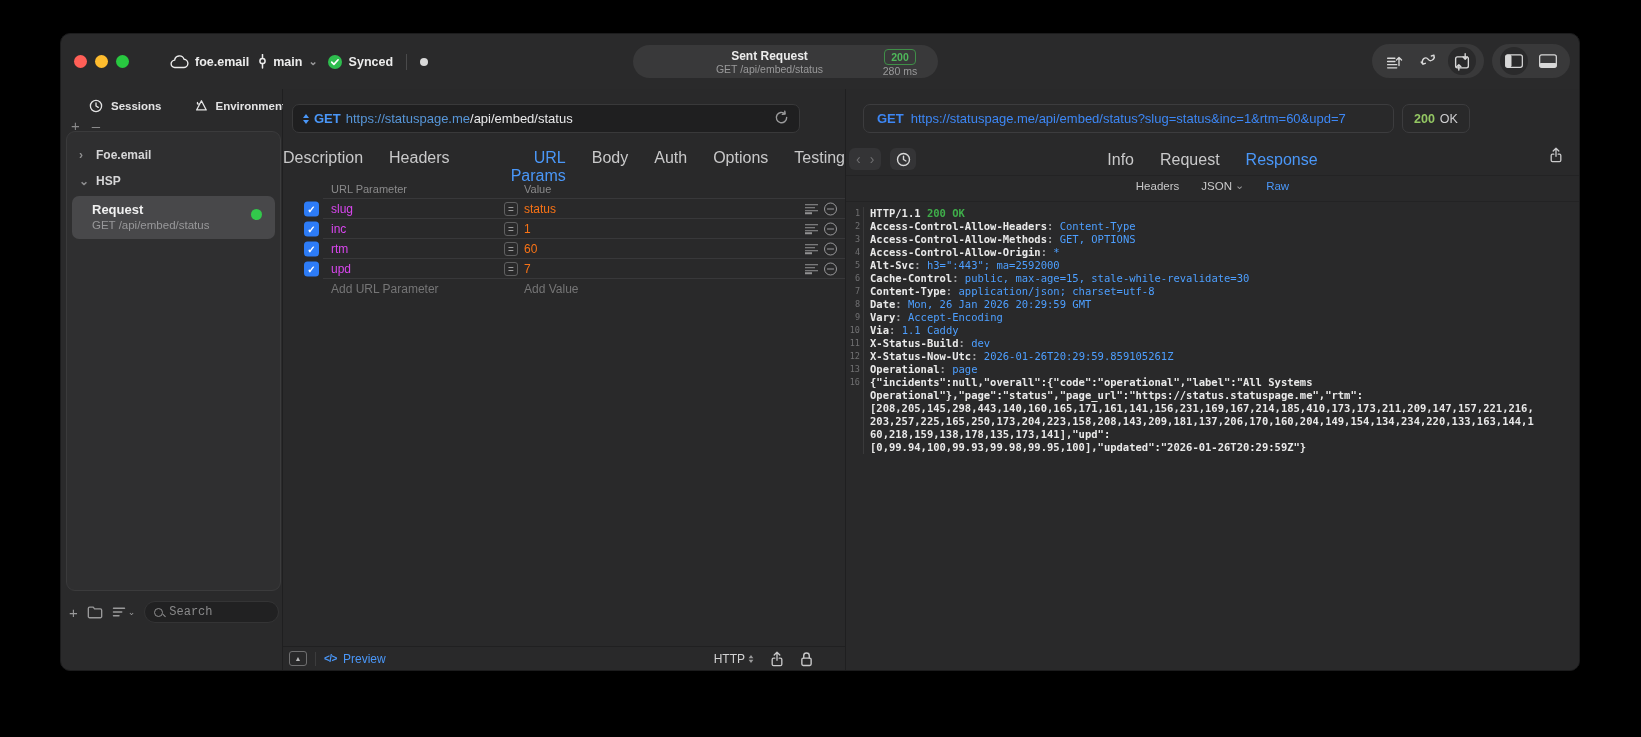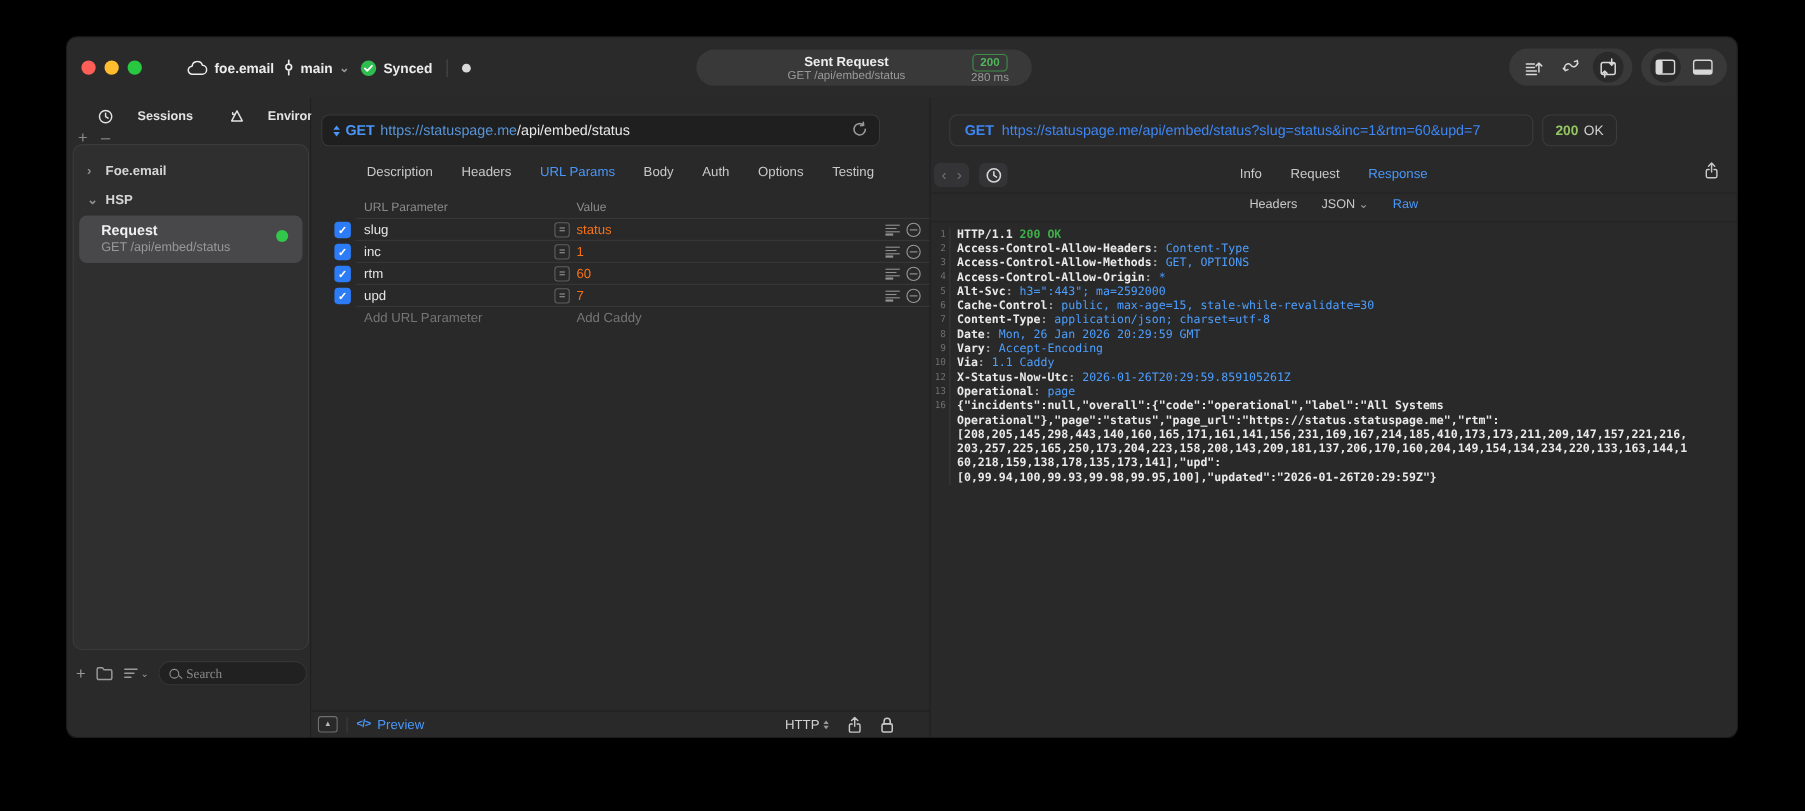--- a/index.html
+++ b/index.html
@@ -37,62 +37,62 @@
   .tb-btn svg { display:block; }
 
   
   .main { position:absolute; top:55px; left:0; right:0; bottom:0; display:flex; }
   .sidebar { width:222px; position:relative; border-right:1px solid #1f1f20; }
   .midpane { width:563px; position:relative; border-right:1px solid #1f1f20; background:#29292a; }
   .rightpane { flex:1; position:relative; background:#29292a; }
 
   
   .sb-tabs { position:absolute; top:10px; left:28px; display:flex; gap:32px; }
-  .sb-tab { display:flex; align-items:center; gap:22px; font-size:11.5px; font-weight:bold; color:#e3e3e4; }
+  .sb-tab { display:flex; align-items:center; gap:8px; font-size:11.5px; font-weight:bold; color:#e3e3e4; }
   .sb-pm { position:absolute; top:30px; left:10px; display:flex; gap:12px; color:#8a8a8b; font-size:15px; }
   .sb-pm span { cursor:default; line-height:14px; }
   .sb-panel { position:absolute; top:42px; left:5px; right:1px; height:460px;
       background:#2f2f30; border:1px solid #3b3b3c; border-radius:9px; padding-top:10px; }
   .tree-item { display:flex; align-items:center; gap:8px; padding:6px 12px; font-size:12px; font-weight:bold; color:#d6d6d7; }
   .tree-chev { color:#8f8f90; font-size:12px; width:9px; display:inline-block; }
   .req-item { margin:2px 5px; background:#48484a; border-radius:7px; padding:6px 12px 7px 20px; position:relative; }
   .req-title { font-size:13px; font-weight:bold; color:#f0f0f0; line-height:16px; }
   .req-sub { font-size:11.5px; color:#98989a; line-height:14px; }
   .req-dot { position:absolute; right:13px; top:13px; width:11px; height:11px; border-radius:50%; background:#32c84b; }
   .sb-bottom { position:absolute; top:512px; left:8px; right:3px; display:flex; align-items:center; gap:9px; color:#9a9a9b; }
   .sb-plus { font-size:15px; color:#9a9a9b; }
   .sb-search { flex:1; height:22px; background:#212122; border:1px solid #343435; border-radius:11px;
       display:flex; align-items:center; padding:0 9px; gap:6px; }
   .sb-search input { background:transparent; border:none; outline:none; color:#d0d0d0; font-size:12px; width:100%;
-      font-family:Liberation Serif, serif; }
+      font-family:Liberation Mono, monospace; }
   .sb-search input::placeholder { color:#8a8a8b; }
   .mag { width:9px; height:9px; border:1.4px solid #8f8f90; border-radius:50%; position:relative; flex:none; }
   .mag::after { content:''; position:absolute; width:4px; height:1.4px; background:#8f8f90;
       transform:rotate(45deg); right:-4px; bottom:-1px; }
 
   
   .url-bar { position:absolute; top:15px; left:9px; width:508px; height:29px; background:#1f1f20;
       border:1px solid #39393a; border-radius:7px; display:flex; align-items:center; padding:0 10px; gap:5px; font-size:13px; }
   .updown { display:inline-flex; flex-direction:column; gap:2px; }
   .updown i { width:0; height:0; border-left:3.5px solid transparent; border-right:3.5px solid transparent; }
   .updown .u { border-bottom:4px solid #4a97f8; }
   .updown .d { border-top:4px solid #4a97f8; }
   .m-get { color:#4a97f8; font-weight:bold; }
   .u-host { color:#5796d8; }
   .u-path { color:#e9e9ea; }
   .u-refresh { margin-left:auto; color:#9a9a9b; }
   .mid-tabs { position:absolute; top:60px; left:0; width:100%; display:flex; justify-content:center; gap:26px; }
-  .tab { font-size:12px; color:#c9c9ca; cursor:default; }
+  .tab { font-size:16px; color:#c9c9ca; cursor:default;text-align:right; }
   .tab.active { color:#4a97f8; }
 
   .param-table { position:absolute; top:90px; left:0; right:0; }
   .p-row { height:20px; position:relative; font-size:12px; }
   .p-row.rule::after { content:''; position:absolute; left:40px; right:0; bottom:0; border-bottom:1px solid #38383a; }
   .p-head { color:#8a8a8b; font-size:11px; }
-  .col-name { position:absolute; left:48px; top:50%; transform:translateY(-50%); color:#e5e5e5; }
+  .col-name { position:absolute; left:48px; top:50%; transform:translateY(-50%); color:#d946ef; }
   .col-val  { position:absolute; left:241px; top:50%; transform:translateY(-50%); color:#f97316; }
   .p-head .col-name, .p-head .col-val { color:#8a8a8b; }
   .p-add .col-name, .p-add .col-val { color:#757576; }
   .p-check { position:absolute; left:21px; top:50%; transform:translateY(-50%); width:15px; height:15px;
       background:#2d7cf7; border-radius:3.5px; color:#fff; font-size:10px; font-weight:bold;
       display:flex; align-items:center; justify-content:center; }
   .eq-box { position:absolute; left:221px; top:50%; transform:translateY(-50%); width:14px; height:14px;
       border:1px solid #5f5f60; border-radius:3px; color:#9a9a9b; font-size:10px;
       display:flex; align-items:center; justify-content:center; }
   .row-ham { position:absolute; right:27px; top:50%; transform:translateY(-50%); display:flex; flex-direction:column; gap:1.6px; }
@@ -367,21 +367,21 @@
                 <b style="width: 13px;"></b>
                 <b style="width: 10px;"></b>
                 <b style="width: 13px;"></b>
                 <b style="width: 7px;"></b>
               </span>
               <span class="row-minus"></span>
             </div>
           </div>
         <div class="p-row p-add">
           <span class="col-name">Add URL Parameter</span>
-          <span class="col-val">Add Caddy</span>
+          <span class="col-val">Add Value</span>
         </div>
       </div>
 
       <div class="mid-footer">
         <span class="pf-btn">
             <span>▲</span>
           </span>
         <span class="pf-sep"></span>
         <span class="pf-preview">
           <span class="pf-code">&lt;/&gt;</span>
@@ -485,20 +485,24 @@
           </div>
           <div class="r-line">
             <span class="r-num">9</span>
             <span class="r-text"><span class="k">Vary</span><span class="c">:</span> <span class="v">Accept-Encoding</span></span>
           </div>
           <div class="r-line">
             <span class="r-num">10</span>
             <span class="r-text"><span class="k">Via</span><span class="c">:</span> <span class="v">1.1 Caddy</span></span>
           </div>
           <div class="r-line">
+            <span class="r-num">11</span>
+            <span class="r-text"><span class="k">X-Status-Build</span><span class="c">:</span> <span class="v">dev</span></span>
+          </div>
+          <div class="r-line">
             <span class="r-num">12</span>
             <span class="r-text"><span class="k">X-Status-Now-Utc</span><span class="c">:</span> <span class="v">2026-01-26T20:29:59.859105261Z</span></span>
           </div>
           <div class="r-line">
             <span class="r-num">13</span>
             <span class="r-text"><span class="k">Operational</span><span class="c">:</span> <span class="v">page</span></span>
           </div>
           <div class="r-line">
             <span class="r-num">16</span>
             <span class="r-text jsonbody">{"incidents":null,"overall":{"code":"operational","label":"All Systems</span>

